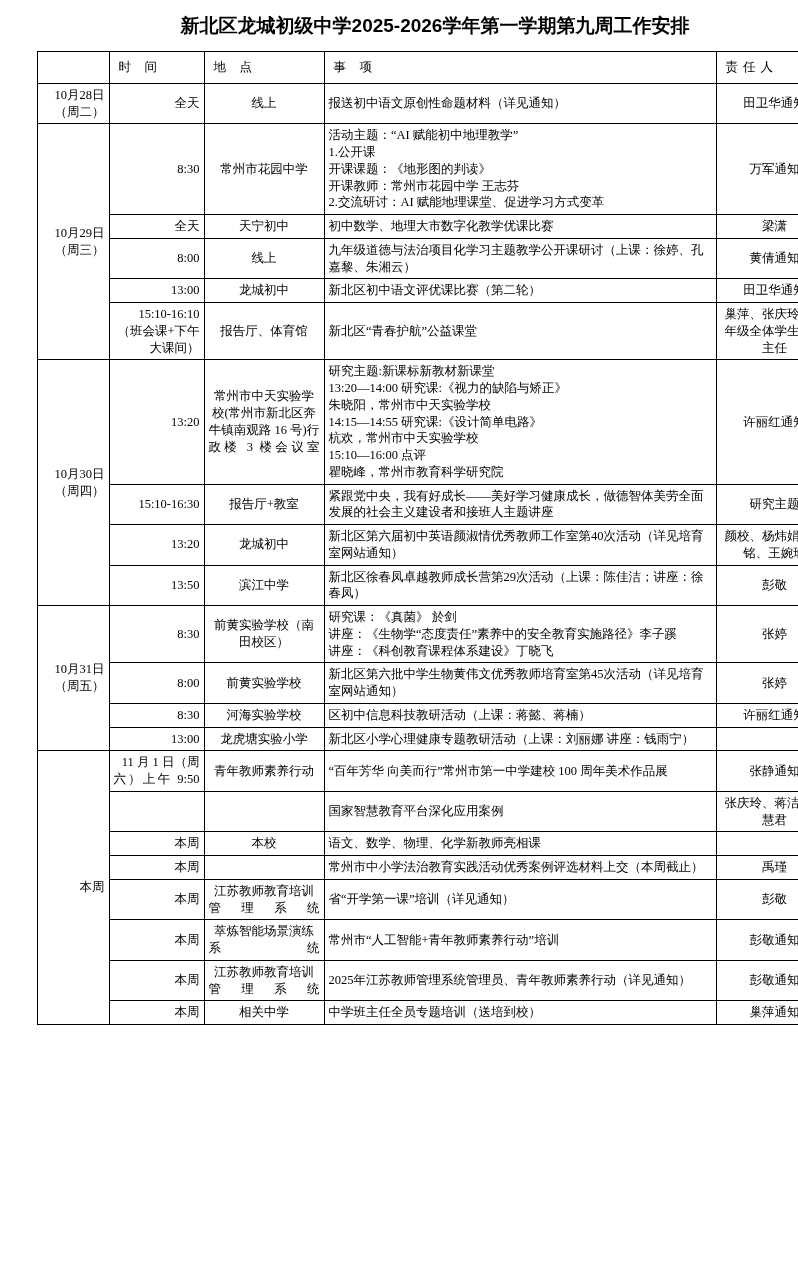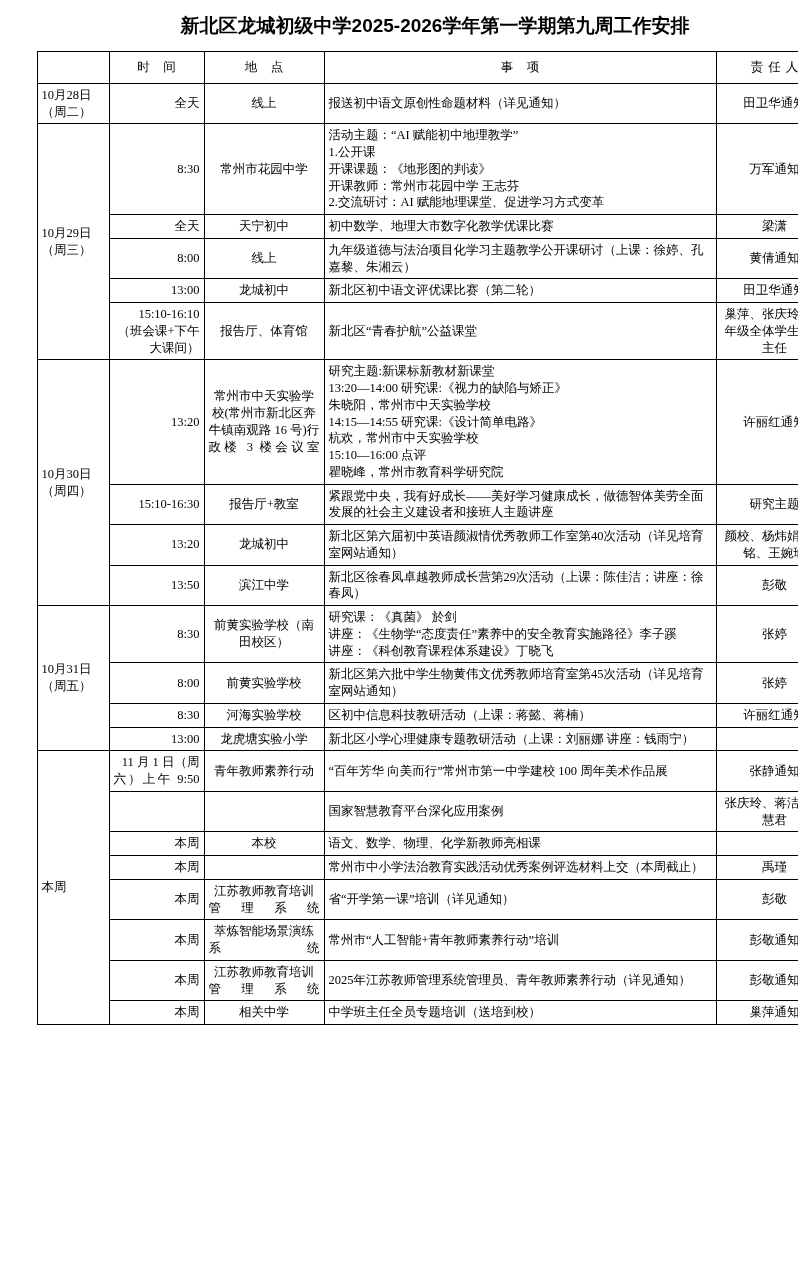--- a/index.html
+++ b/index.html
@@ -48,31 +48,31 @@
     font-weight: normal;
   }
   
   col.c-date { width: 72px; }
   col.c-time { width: 95px; }
   col.c-place { width: 120px; }
   col.c-item { width: 392px; }
   col.c-owner { width: 117px; }
 
   thead th {
-    text-align: center;
+    text-align: left;
     font-family: "Liberation Sans", "DejaVu Sans", sans-serif;
     font-weight: bold;
     font-size: 16px;
     letter-spacing: 5px;
     padding: 7px 2px;
     text-indent: 5px;
     height: 32px;
   }
   td.date {
-    text-align: left;
+    text-align: right;
     font-size: 12.5px;
     line-height: 1.4;
   }
   td.time {
     text-align: right;
     font-size: 12.5px;
   }
   td.place {
     text-align: center;
     font-size: 12.5px;

